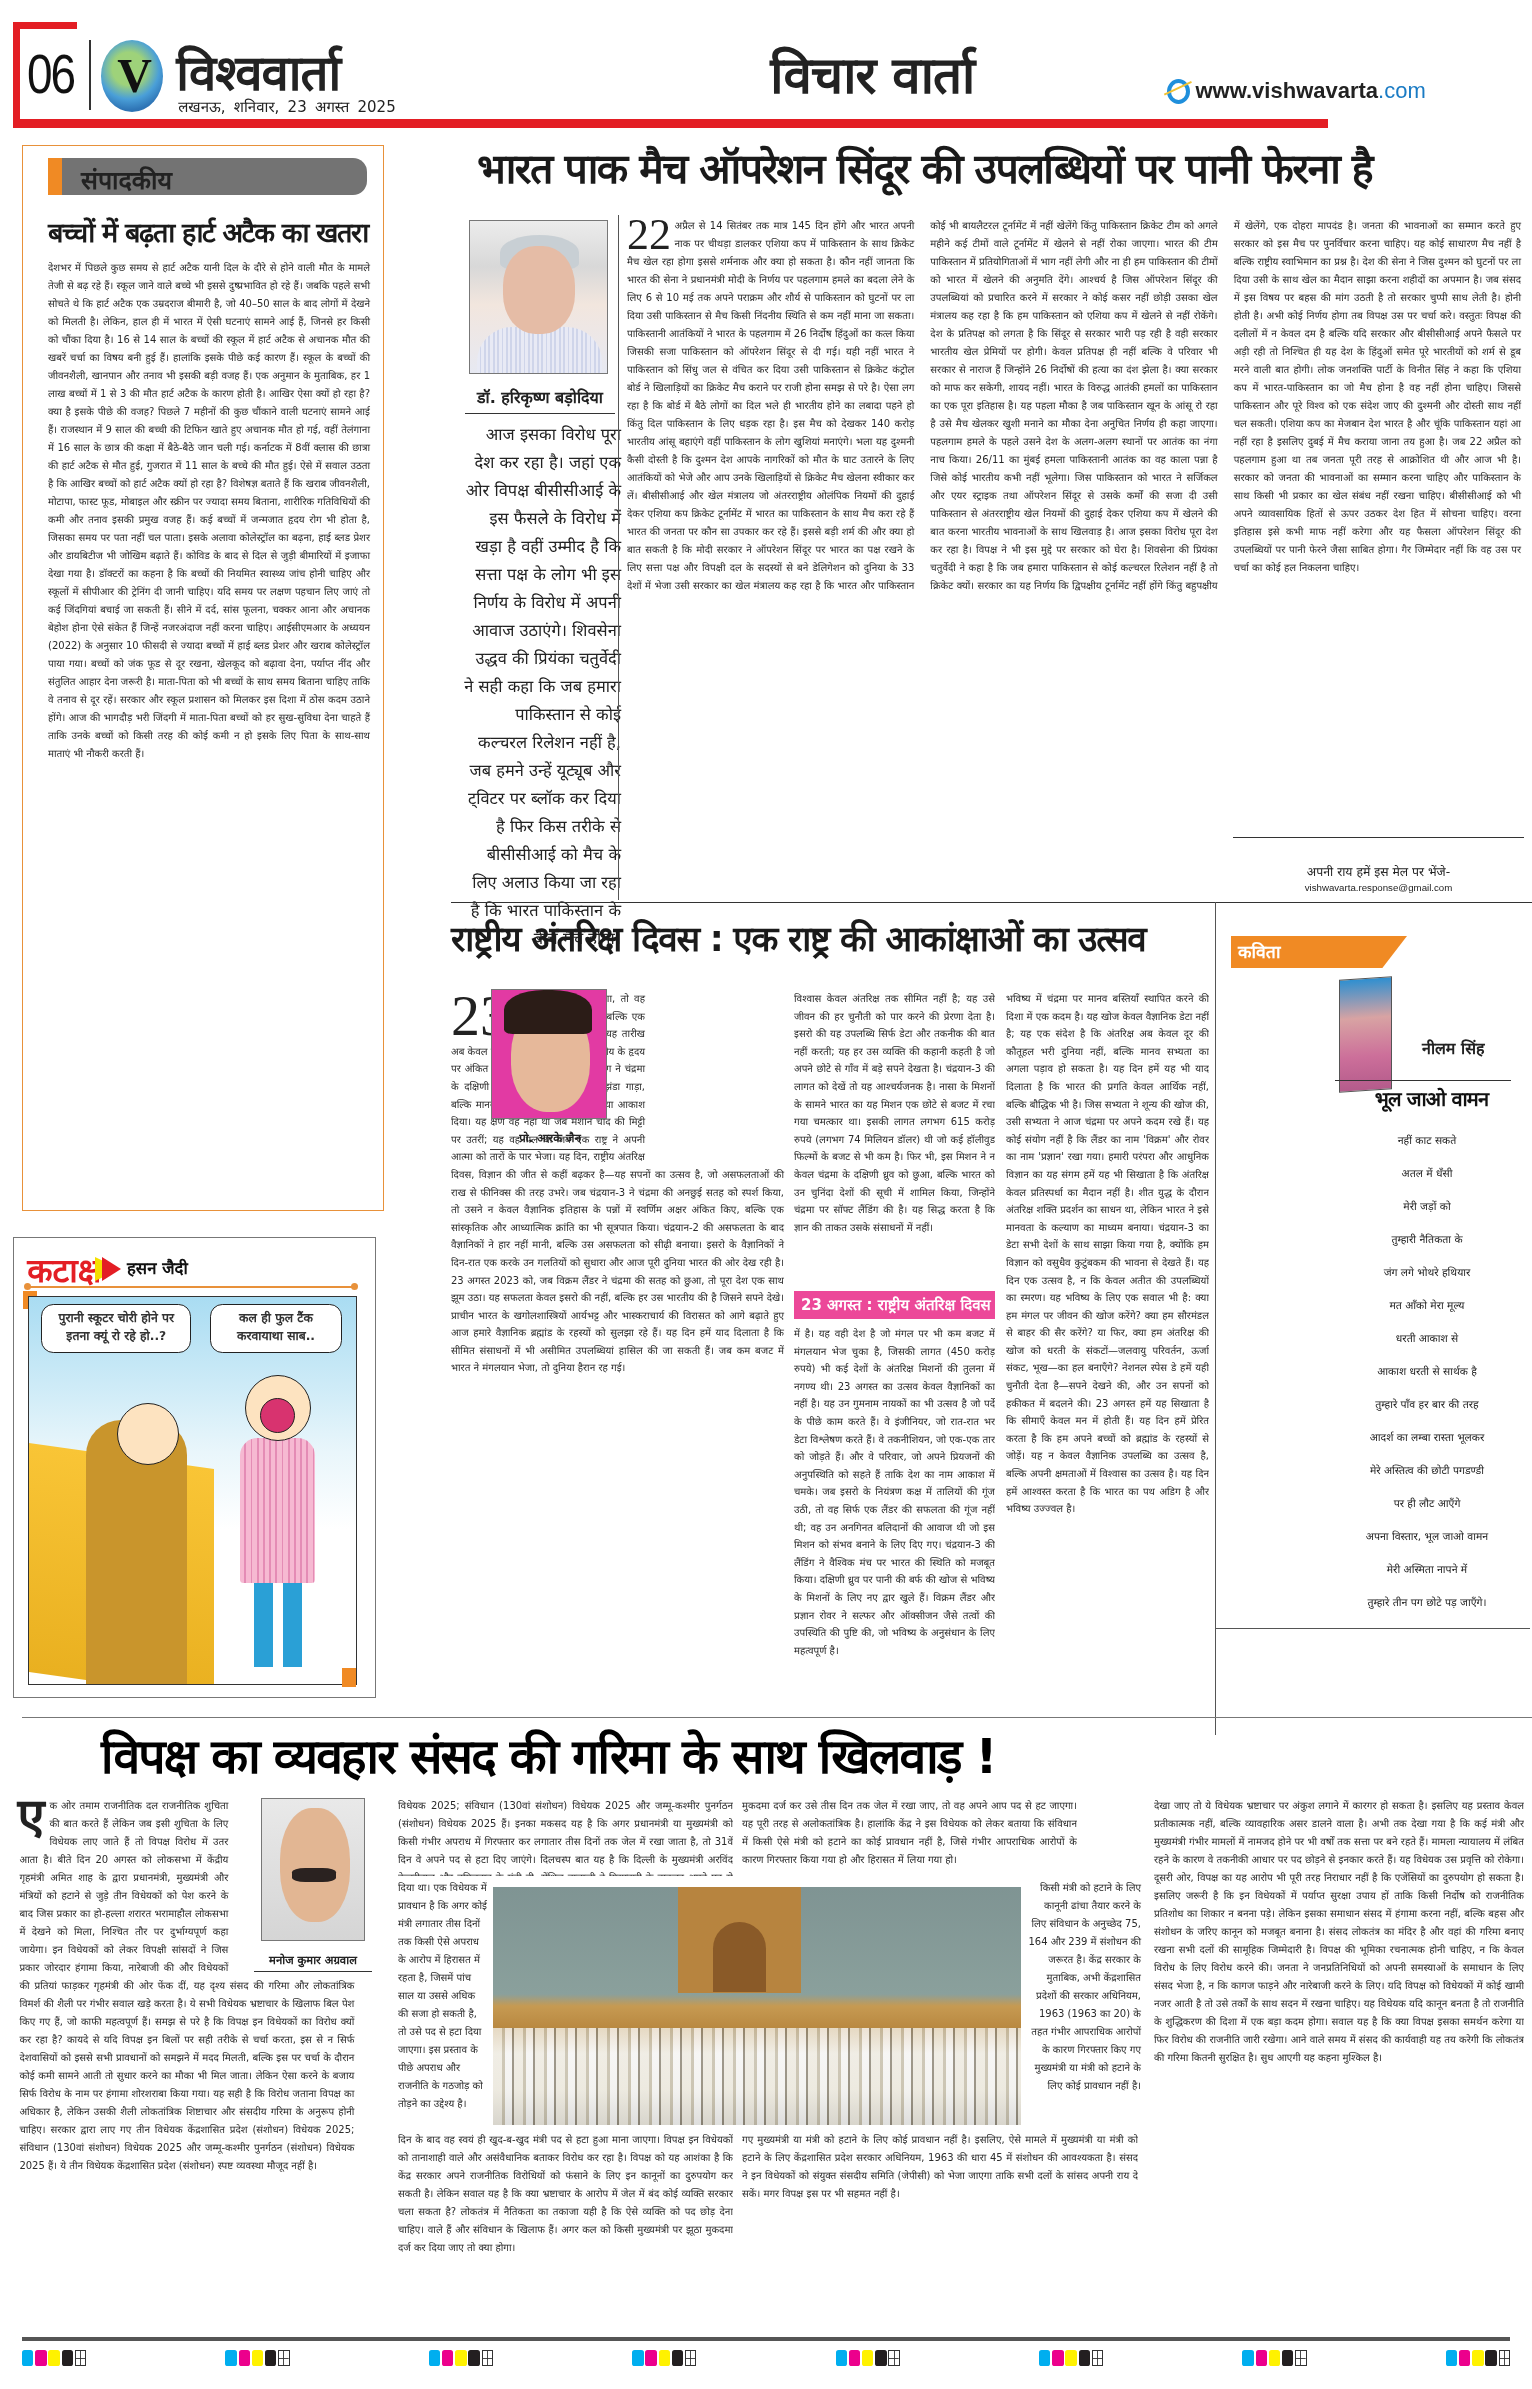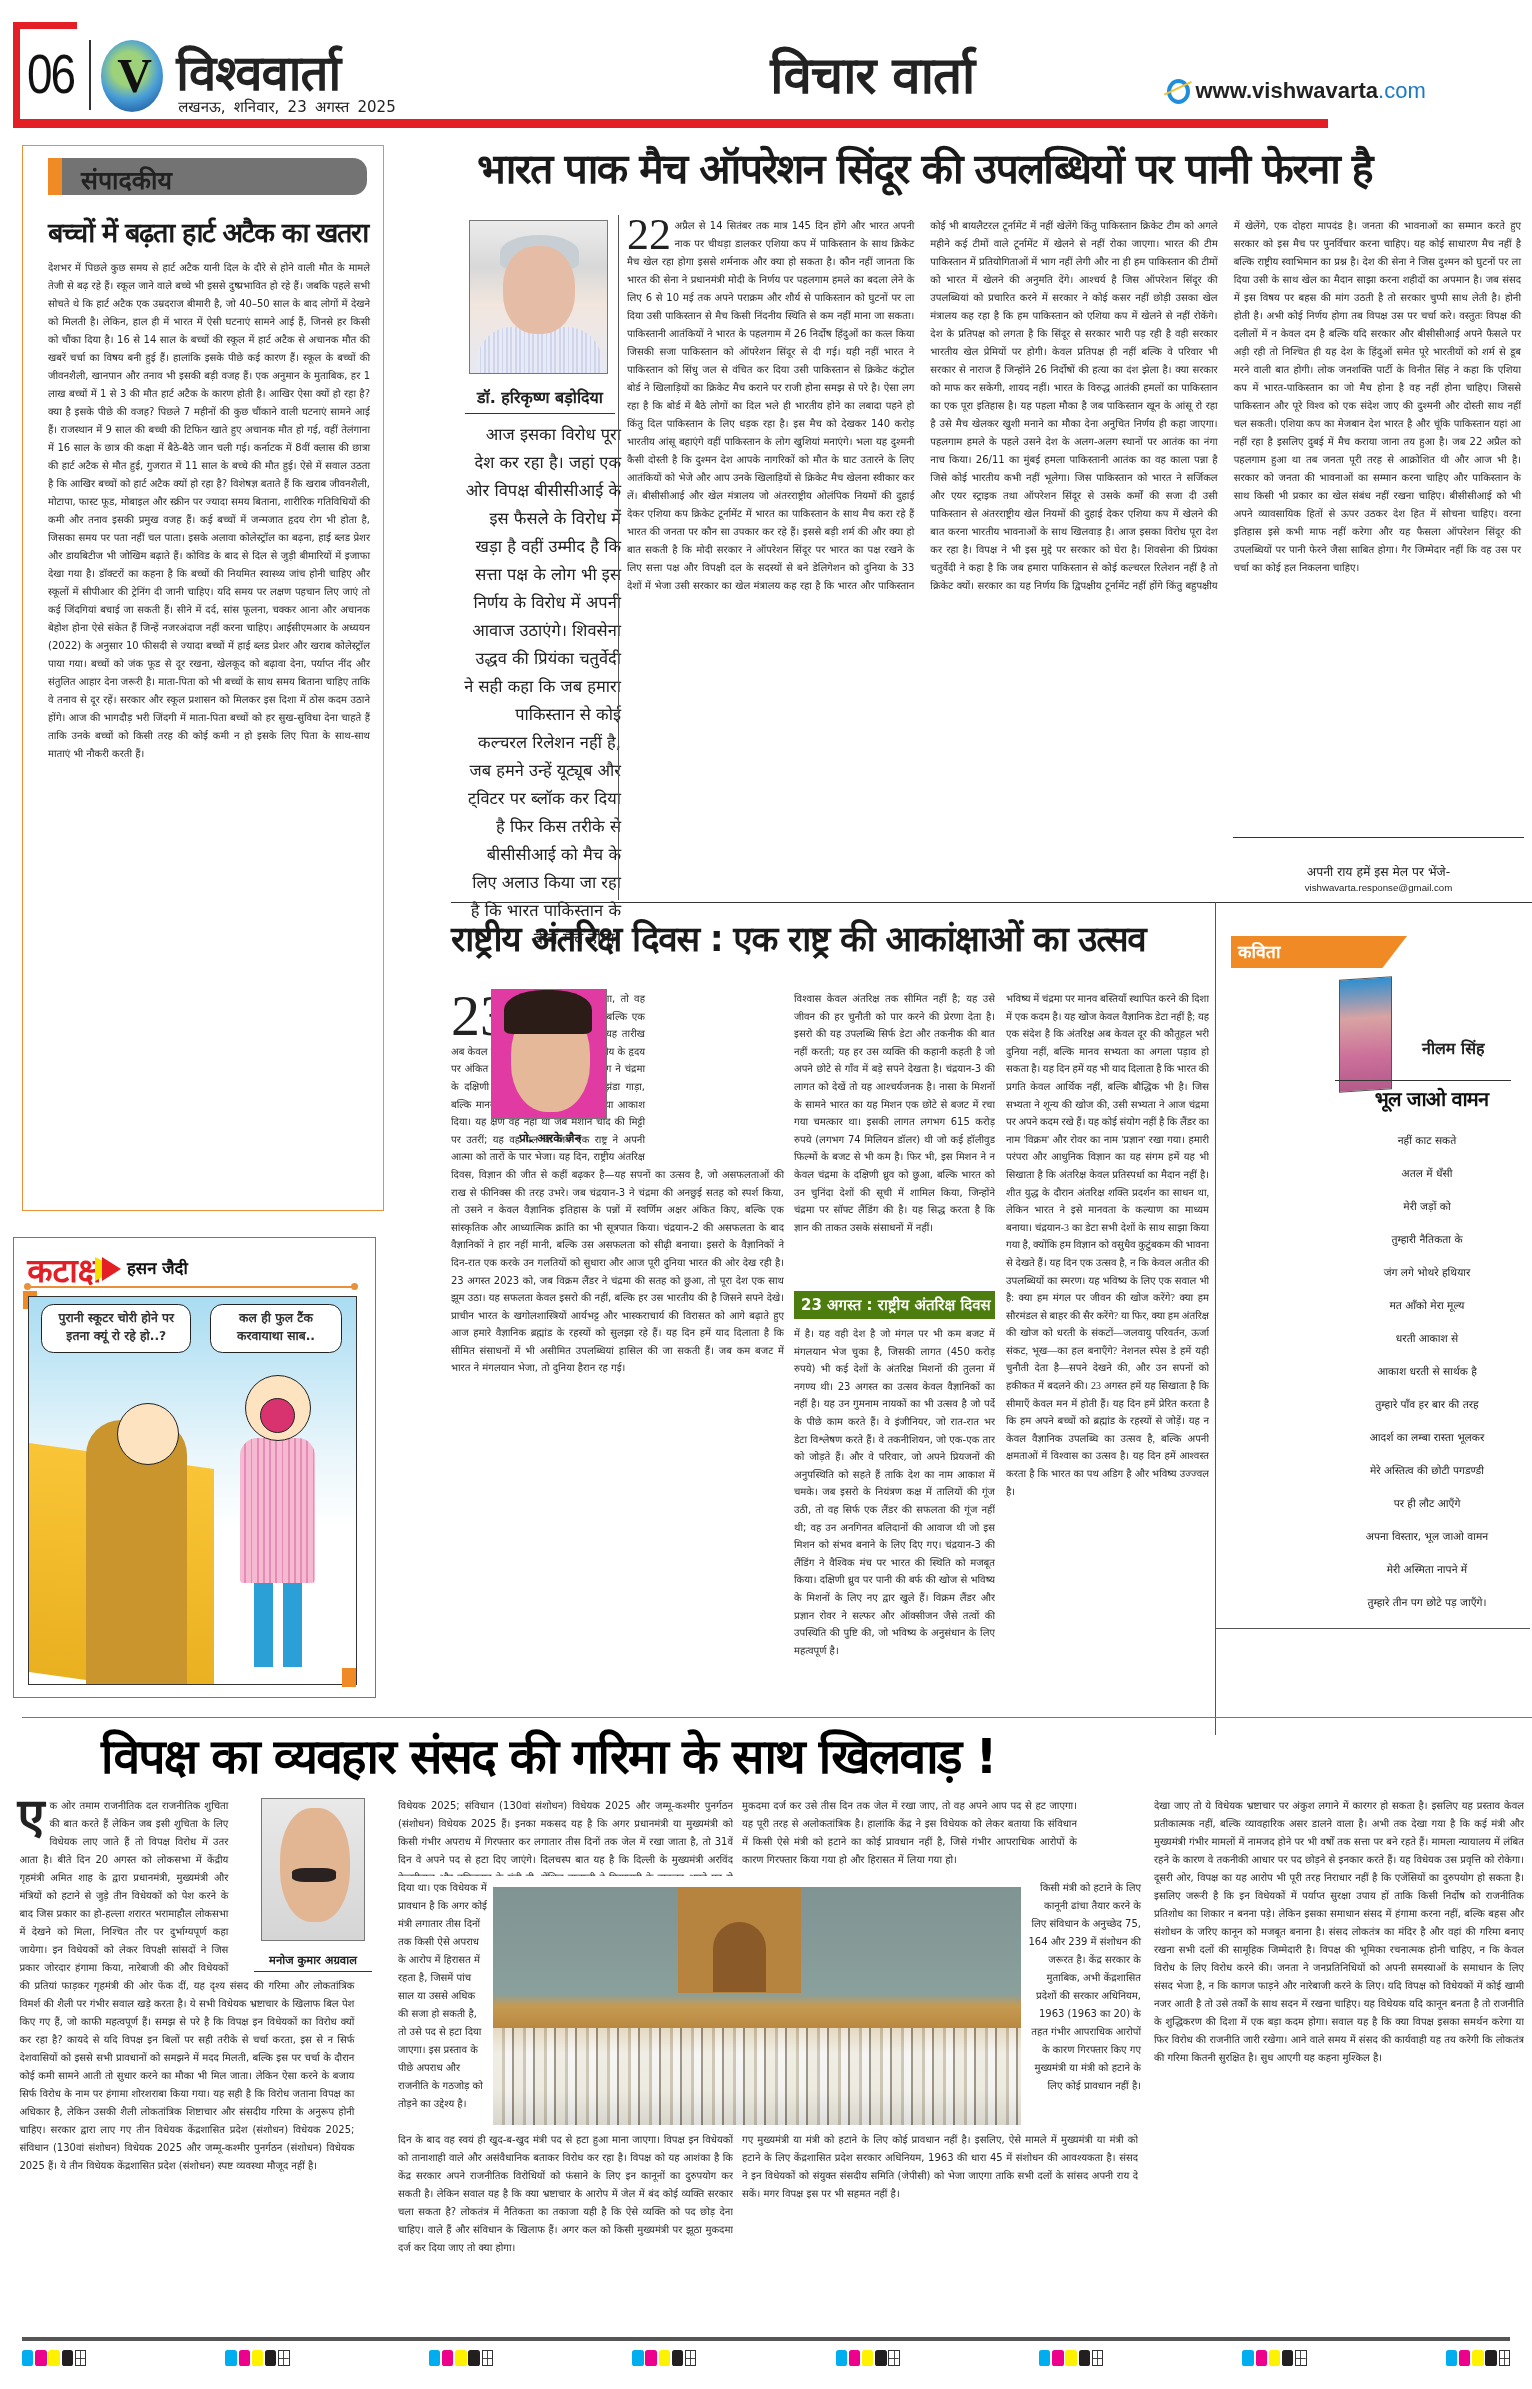--- a/index.html
+++ b/index.html
@@ -74,22 +74,22 @@
   .space-head { position: absolute; left: 451px; top: 914px; width: 757px; font-size: 35px; font-weight: bold; color: #1a1a1a; letter-spacing: -1.3px; white-space: nowrap; }
   .space-vsep { position: absolute; left: 1215px; top: 902px; width: 0.9px; height: 833px; background: #555; }
   .space-photo { position: absolute; left: 491px; top: 989px; width: 116px; height: 130px; border: 1.8px solid #777; background: #e23aa3; overflow: hidden; }
   .space-photo .face { position: absolute; left: 19.4px; top: 16px; width: 79px; height: 106px; border-radius: 45%; background: #e6b89a; }
   .space-photo .hair { position: absolute; left: 12.3px; top: 0; width: 88px; height: 44px; border-radius: 45% 45% 10% 10%; background: #2b1c17; }
   .space-byline { position: absolute; left: 490px; top: 1130px; width: 120px; text-align: center; font-size: 11.4px; font-weight: bold; color: #222; border-bottom: 1.8px solid #333; padding-bottom: 3.5px; }
   .space-left-text { position: absolute; left: 451px; top: 990px; width: 333px; font-size: 10px; line-height: 17.6px; color: #2a2a2a; text-align: justify; }
   .space-left-text .float-box { float: right; width: 132px; height: 159px; margin-left: 7px; }
   .space-left-text .dc { float: left; font-family: "Liberation Serif", serif; font-size: 58px; line-height: 51px; margin-right: 3.5px; color: #222; }
   .space-col2 { position: absolute; left: 794px; top: 990px; width: 201px; height: 396px; font-size: 10px; line-height: 17.6px; color: #2a2a2a; text-align: justify; overflow: hidden; }
-  .space-col3 { position: absolute; left: 1006px; top: 990px; width: 203px; height: 731px; font-size: 10px; line-height: 17.6px; color: #2a2a2a; text-align: justify; overflow: hidden; font-family: Liberation Serif, serif; }
-  .space-banner { position: absolute; left: 794px; top: 1291px; width: 201px; height: 28px; background: #4d7c0f; color: #fff; font-size: 15px; font-weight: bold; line-height: 28px; padding-left: 7px; white-space: nowrap; overflow: hidden; }
+  .space-col3 { position: absolute; left: 1006px; top: 990px; width: 203px; height: 731px; font-size: 10px; line-height: 17.6px; color: #2a2a2a; text-align: justify; overflow: hidden; }
+  .space-banner { position: absolute; left: 794px; top: 1291px; width: 201px; height: 28px; background: #ec4899; color: #fff; font-size: 15px; font-weight: bold; line-height: 28px; padding-left: 7px; white-space: nowrap; overflow: hidden; }
   .space-col2b { position: absolute; left: 794px; top: 1325px; width: 201px; height: 401px; font-size: 10px; line-height: 17.6px; color: #2a2a2a; text-align: justify; overflow: hidden; }
 
   
   .poem-tag { position: absolute; left: 1231px; top: 936px; width: 176px; height: 32px; background: #f08a24; clip-path: polygon(0 0, 100% 0, 86% 100%, 0 100%); }
   .poem-tag span { position: absolute; left: 7px; top: 2.6px; font-size: 17.6px; font-weight: bold; color: #fff; }
   .poem-photo { position: absolute; left: 1339px; top: 978px; width: 53px; height: 113px; background: linear-gradient(180deg, #2f8fd0 0%, #d8a3a3 35%, #cc6f9a 70%, #b45b8b 100%); transform: skewY(-4deg); border: 0.9px solid #555; }
   .poem-poet { position: absolute; left: 1422px; top: 1037px; font-size: 16px; font-weight: bold; color: #222; }
   .poem-rule { position: absolute; left: 1335px; top: 1080px; width: 176px; height: 0.9px; background: #333; }
   .poem-title { position: absolute; left: 1348px; top: 1085px; width: 167px; text-align: center; font-size: 20px; font-weight: bold; color: #111; letter-spacing: -0.9px; }
   .poem-lines { position: absolute; left: 1339px; top: 1124px; width: 176px; text-align: center; }

